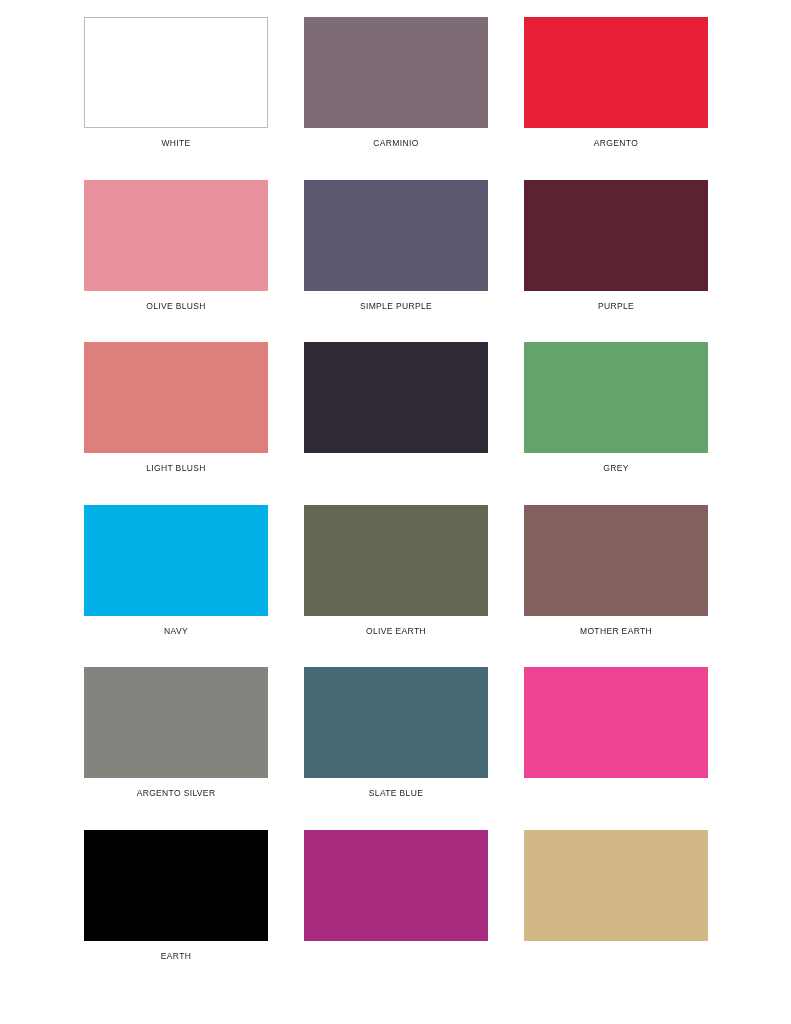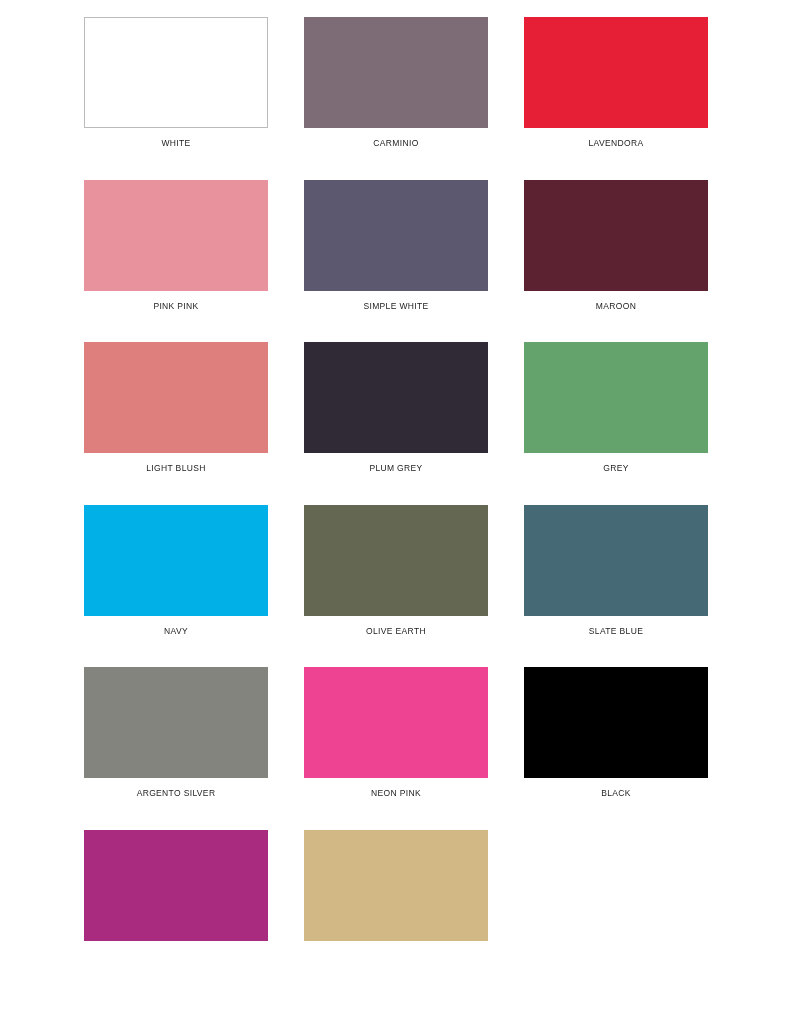--- a/index.html
+++ b/index.html
@@ -65,69 +65,71 @@
       <div class="swatch-cell">
         <div class="swatch-chip bordered" style="background-color: rgb(255, 255, 255);"></div>
         <span class="swatch-label">WHITE</span>
       </div>
       <div class="swatch-cell">
         <div class="swatch-chip" style="background-color: rgb(125, 108, 118);"></div>
         <span class="swatch-label">CARMINIO</span>
       </div>
       <div class="swatch-cell">
         <div class="swatch-chip" style="background-color: rgb(230, 31, 54);"></div>
-        <span class="swatch-label">LAVENDORA</span>
+        <span class="swatch-label">ARGENTO</span>
       </div>
       <div class="swatch-cell">
         <div class="swatch-chip" style="background-color: rgb(232, 146, 157);"></div>
-        <span class="swatch-label">PINK PINK</span>
+        <span class="swatch-label">OLIVE BLUSH</span>
       </div>
       <div class="swatch-cell">
         <div class="swatch-chip" style="background-color: rgb(91, 88, 111);"></div>
-        <span class="swatch-label">SIMPLE WHITE</span>
+        <span class="swatch-label">SIMPLE PURPLE</span>
       </div>
       <div class="swatch-cell">
         <div class="swatch-chip" style="background-color: rgb(93, 34, 50);"></div>
-        <span class="swatch-label">MAROON</span>
+        <span class="swatch-label">PURPLE</span>
       </div>
       <div class="swatch-cell">
         <div class="swatch-chip" style="background-color: rgb(223, 127, 125);"></div>
         <span class="swatch-label">LIGHT BLUSH</span>
       </div>
       <div class="swatch-cell">
         <div class="swatch-chip" style="background-color: rgb(48, 42, 55);"></div>
-        <span class="swatch-label">PLUM GREY</span>
       </div>
       <div class="swatch-cell">
         <div class="swatch-chip" style="background-color: rgb(100, 163, 107);"></div>
         <span class="swatch-label">GREY</span>
       </div>
       <div class="swatch-cell">
         <div class="swatch-chip" style="background-color: rgb(0, 176, 230);"></div>
         <span class="swatch-label">NAVY</span>
       </div>
       <div class="swatch-cell">
         <div class="swatch-chip" style="background-color: rgb(100, 104, 83);"></div>
         <span class="swatch-label">OLIVE EARTH</span>
       </div>
       <div class="swatch-cell">
-        <div class="swatch-chip" style="background-color: rgb(69, 106, 117);"></div>
-        <span class="swatch-label">SLATE BLUE</span>
+        <div class="swatch-chip" style="background-color: rgb(131, 96, 94);"></div>
+        <span class="swatch-label">MOTHER EARTH</span>
       </div>
       <div class="swatch-cell">
         <div class="swatch-chip" style="background-color: rgb(130, 132, 125);"></div>
         <span class="swatch-label">ARGENTO SILVER</span>
       </div>
       <div class="swatch-cell">
+        <div class="swatch-chip" style="background-color: rgb(69, 106, 117);"></div>
+        <span class="swatch-label">SLATE BLUE</span>
+      </div>
+      <div class="swatch-cell">
         <div class="swatch-chip" style="background-color: rgb(238, 67, 147);"></div>
-        <span class="swatch-label">NEON PINK</span>
       </div>
       <div class="swatch-cell">
         <div class="swatch-chip" style="background-color: rgb(0, 0, 0);"></div>
-        <span class="swatch-label">BLACK</span>
+        <span class="swatch-label">EARTH</span>
       </div>
       <div class="swatch-cell">
         <div class="swatch-chip" style="background-color: rgb(168, 43, 127);"></div>
       </div>
       <div class="swatch-cell">
         <div class="swatch-chip" style="background-color: rgb(210, 184, 132);"></div>
       </div>
       <div class="swatch-cell empty">
         <div class="swatch-chip"></div>
       </div>

